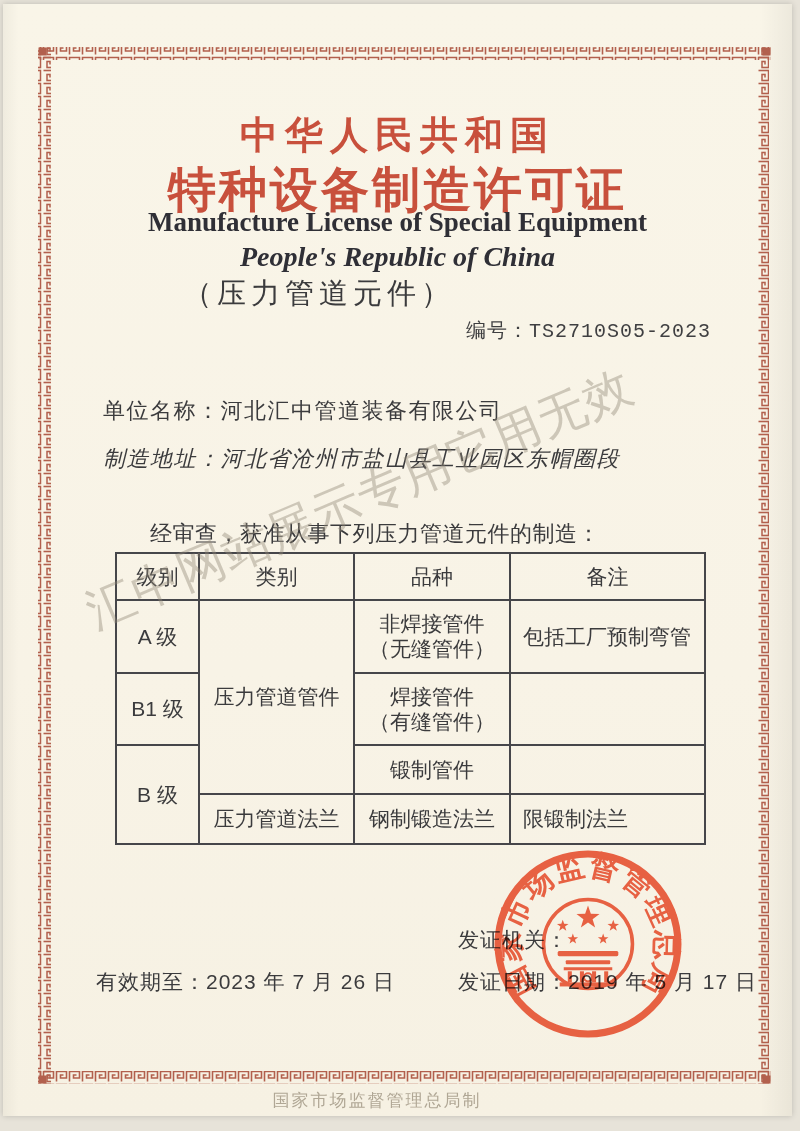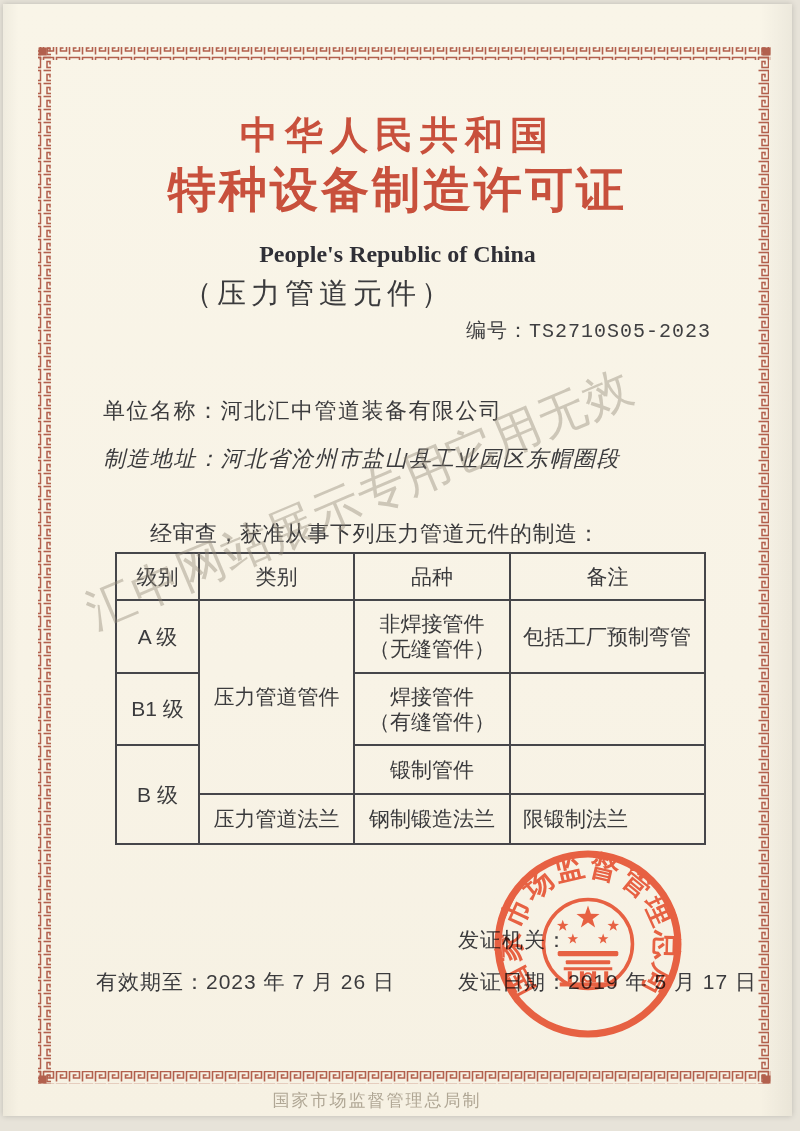--- a/index.html
+++ b/index.html
@@ -24,21 +24,21 @@
   .title-cn{
     left:0;width:789px;text-align:center;color:#c8503c;font-weight:bold;z-index:2;
   }
   #title-cn1{top:106px;font-size:38px;letter-spacing:7px;}
   #title-cn2{top:154px;font-size:48px;letter-spacing:3px;}
   .title-en{
     left:0;width:789px;text-align:center;color:#2f2f36;font-weight:bold;z-index:2;
     font-family:"Liberation Serif","DejaVu Serif",serif;
   }
   #title-en1{top:203px;font-size:27px;}
-  #title-en2{top:237px;font-size:24px;}
+  #title-en2{top:237px;font-size:28px;font-style:italic;}
   #scope-line{
     left:0;top:270px;width:632px;text-align:center;color:#3b3b3d;
     font-size:29px;letter-spacing:5px;z-index:2;font-weight:500;
   }
   #license-line{
     left:300px;top:313px;width:408px;text-align:right;color:#3f3f41;
     font-size:20px;z-index:2;letter-spacing:1px;
   }
   #license-line .num{
     font-family:Liberation Mono, monospace;
@@ -102,20 +102,21 @@
     <rect x="35" y="43" width="13" height="1037" fill="url(#mV)"></rect>
     <rect x="755" y="43" width="13" height="1037" fill="url(#mV)"></rect>
     <rect x="35.5" y="43.5" width="8" height="8" fill="#b2604d"></rect>
     <rect x="759.5" y="43.5" width="8" height="8" fill="#b2604d"></rect>
     <rect x="35.5" y="1071.5" width="8" height="8" fill="#b2604d"></rect>
     <rect x="759.5" y="1071.5" width="8" height="8" fill="#b2604d"></rect>
   </svg>
 
   <div class="abs title-cn" id="title-cn1">中华人民共和国</div>
   <div class="abs title-cn" id="title-cn2">特种设备制造许可证</div>
+  <div class="abs title-en" id="title-en1">Manufacture License of Special Equipment</div>
   <div class="abs title-en" id="title-en2">People's Republic of China</div>
   <div class="abs" id="scope-line">（压力管道元件）</div>
 
   <div class="abs" id="license-line">
     <span>编号：</span><span class="num">TS2710S05-2023</span>
   </div>
 
   <div class="abs field-line" id="unit-line">
     <span>单位名称：</span><span>河北汇中管道装备有限公司</span>
   </div>

